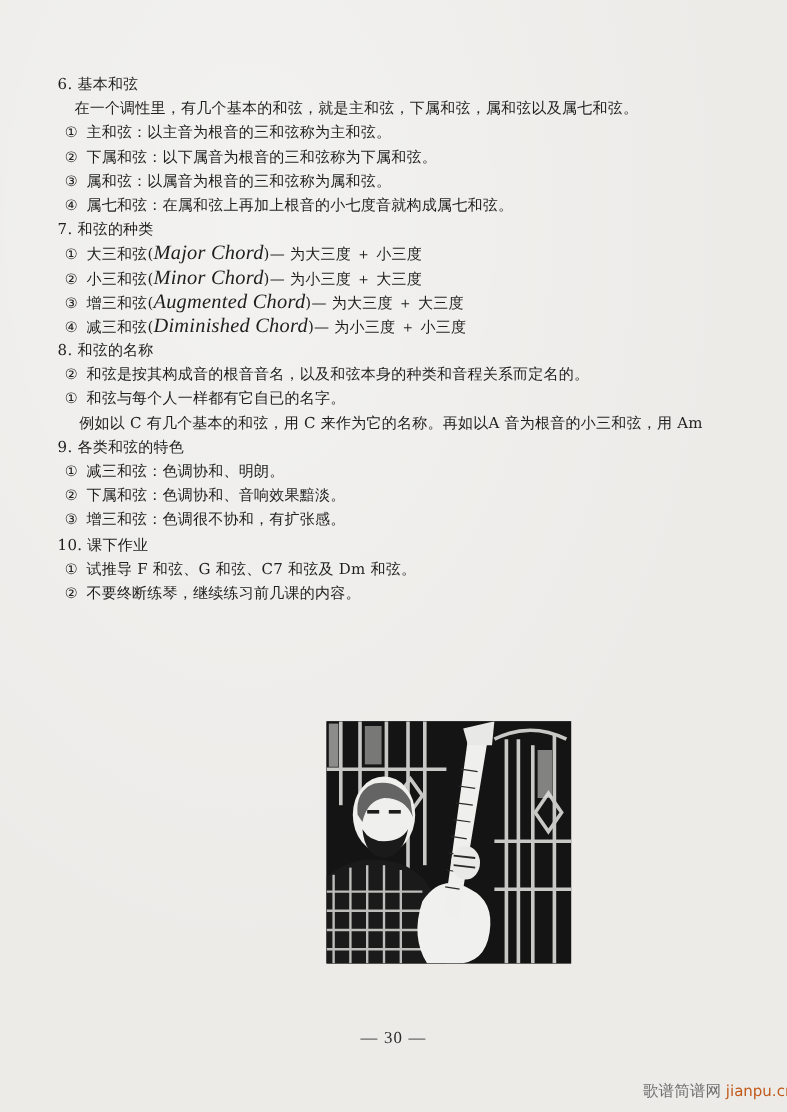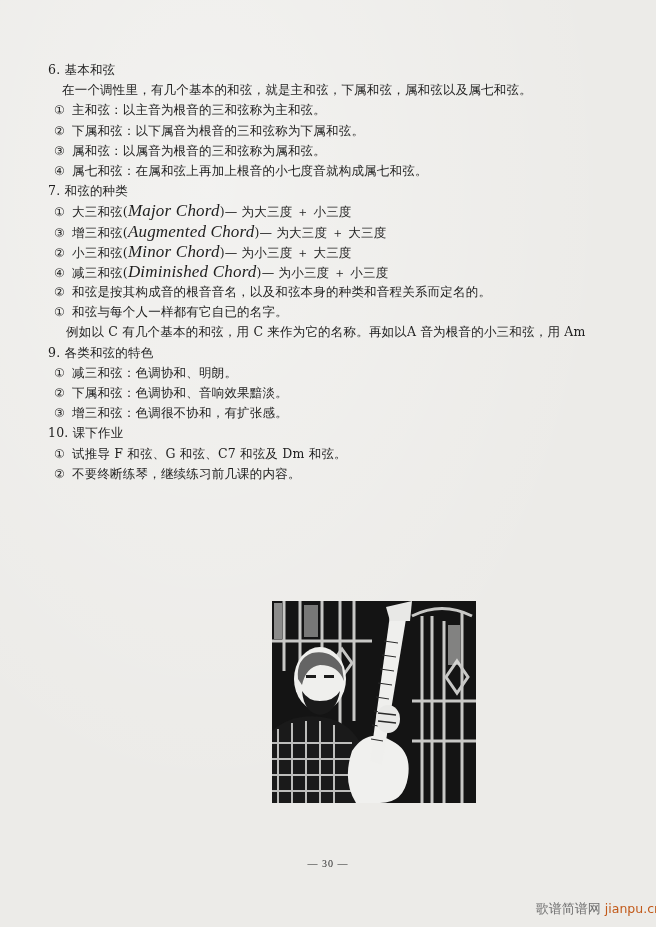--- a/index.html
+++ b/index.html
@@ -61,21 +61,21 @@
       background: #151515;
       overflow: hidden;
     }
     .figure svg { display: block; }
     .page-number {
       position: absolute;
       left: 0;
       width: 656px;
       top: 858px;
       text-align: center;
-      font-size: 10px;
+      font-size: 14px;
       font-family: "Liberation Serif", serif;
       color: #2a2a2a;
       letter-spacing: 1px;
     }
     .watermark {
       position: absolute;
       right: 30px;
       top: 900px;
       font-size: 13px;
       color: #6f6f6f;
@@ -109,29 +109,30 @@
     </div>
     <div class="line item">
       <span class="num">④</span><span>属七和弦：在属和弦上再加上根音的小七度音就构成属七和弦。</span>
     </div>
 
     <div class="line heading">7. 和弦的种类</div>
     <div class="line item">
       <span class="num">①</span><span>大三和弦</span>(<span class="latin-i">Major Chord</span>)<span>— 为大三度 ＋ 小三度</span>
     </div>
     <div class="line item">
+      <span class="num">②</span><span>小三和弦</span>(<span class="latin-i">Minor Chord</span>)<span>— 为小三度 ＋ 大三度</span>
+    </div>
+    <div class="line item">
       <span class="num">③</span><span>增三和弦</span>(<span class="latin-i">Augmented Chord</span>)<span>— 为大三度 ＋ 大三度</span>
     </div>
     <div class="line item">
-      <span class="num">②</span><span>小三和弦</span>(<span class="latin-i">Minor Chord</span>)<span>— 为小三度 ＋ 大三度</span>
-    </div>
-    <div class="line item">
       <span class="num">④</span><span>减三和弦</span>(<span class="latin-i">Diminished Chord</span>)<span>— 为小三度 ＋ 小三度</span>
     </div>
 
+    <div class="line heading">8. 和弦的名称</div>
     <div class="line item">
       <span class="num">②</span><span>和弦是按其构成音的根音音名，以及和弦本身的种类和音程关系而定名的。</span>
     </div>
     <div class="line item">
       <span class="num">①</span><span>和弦与每个人一样都有它自已的名字。</span>
     </div>
     <div class="line cont">例如以 C 有几个基本的和弦，用 C 来作为它的名称。再如以A 音为根音的小三和弦，用 Am</div>
 
     <div class="line heading">9. 各类和弦的特色</div>
     <div class="line item">

